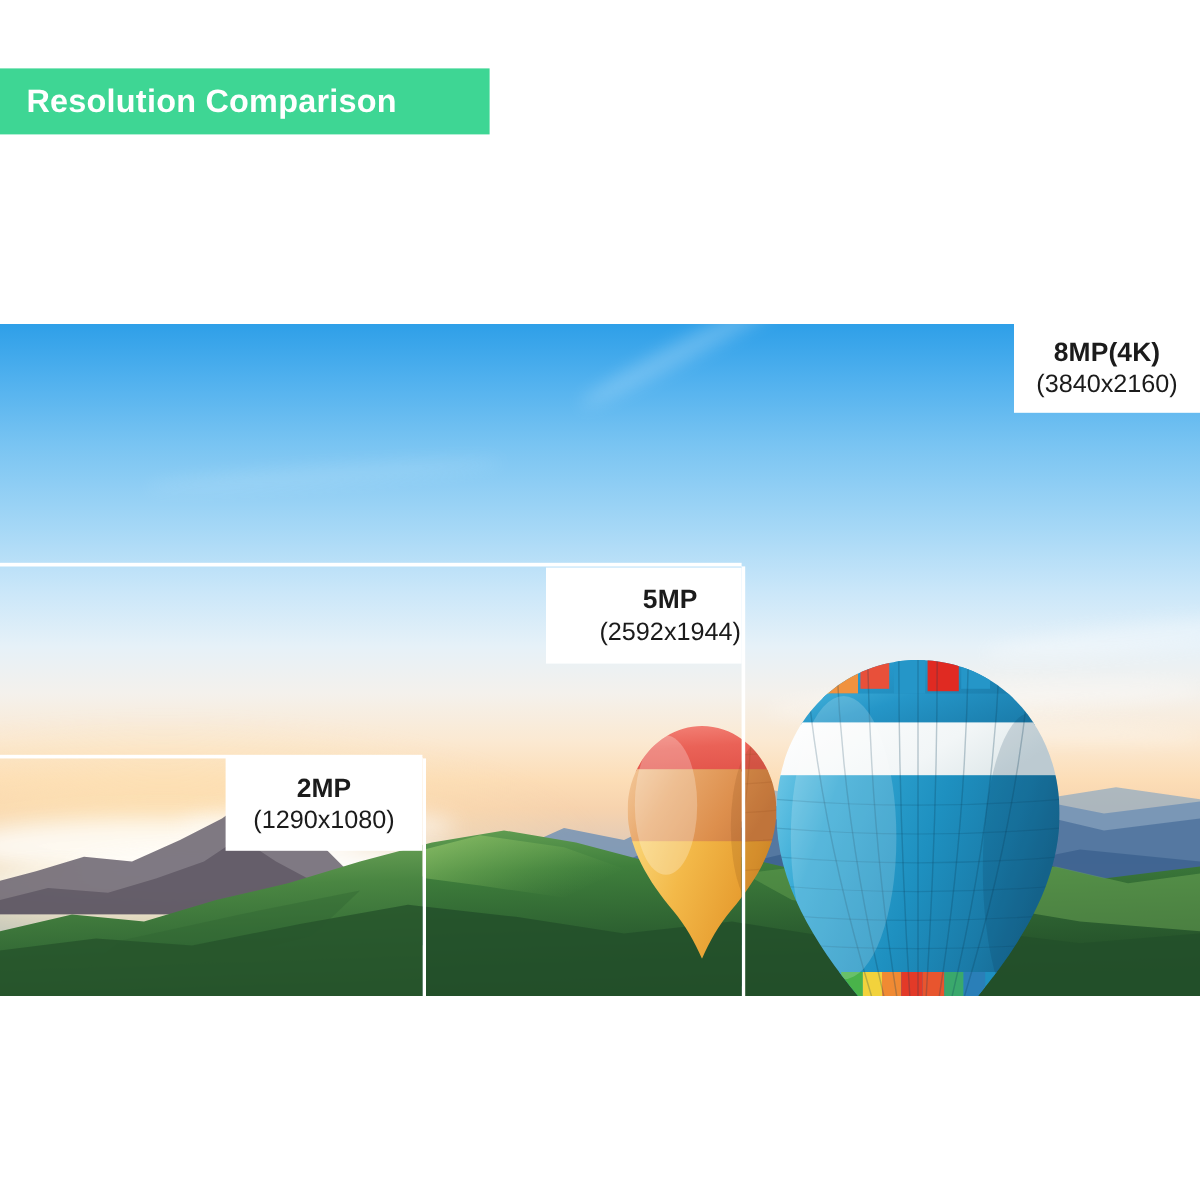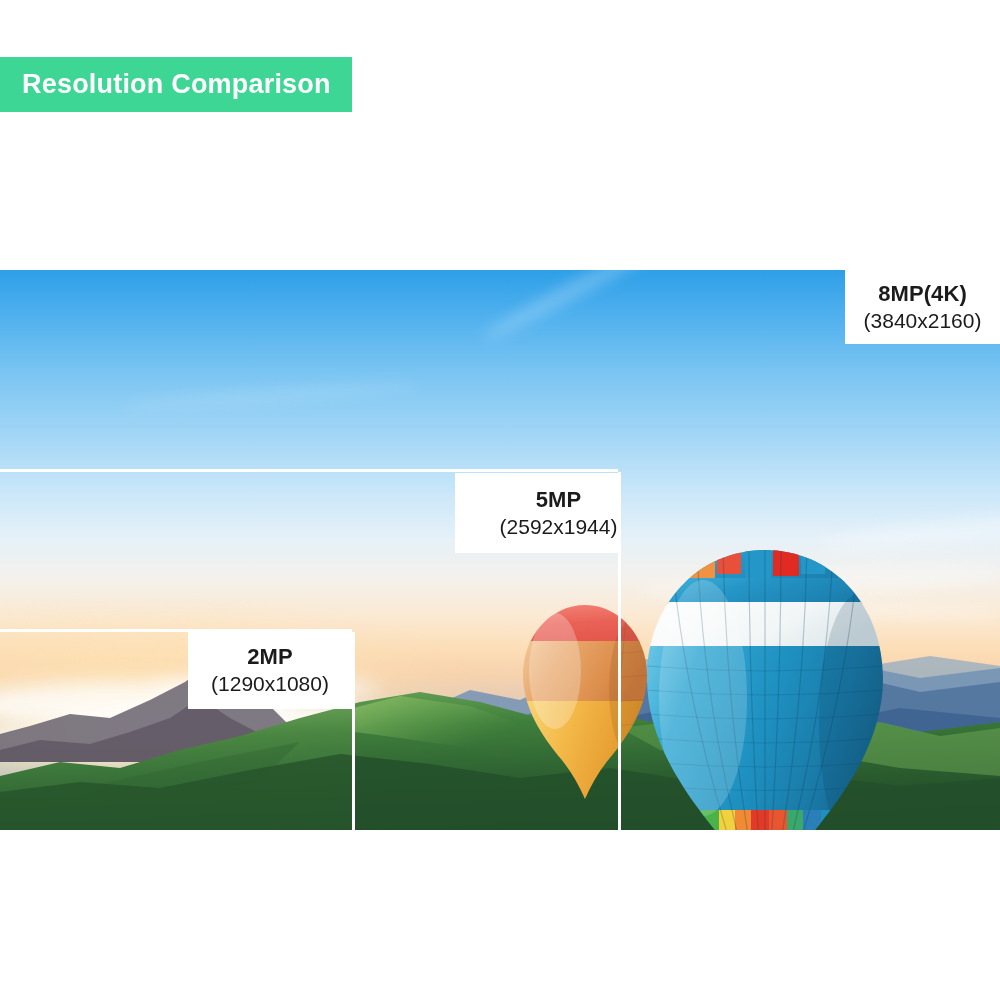--- a/index.html
+++ b/index.html
@@ -15,21 +15,21 @@
     overflow: hidden;
     font-family: "Liberation Sans", sans-serif;
     -webkit-font-smoothing: antialiased;
   }
 
   
   #title-banner {
     position: absolute;
     left: 0;
     top: 57px;
-    width: 352px;
+    width: 408px;
     height: 55px;
     background: #3ed694;
     display: flex;
     align-items: center;
     box-sizing: border-box;
     padding-left: 22px;
   }
   #title-banner .banner-text {
     color: #ffffff;
     font-size: 27px;

